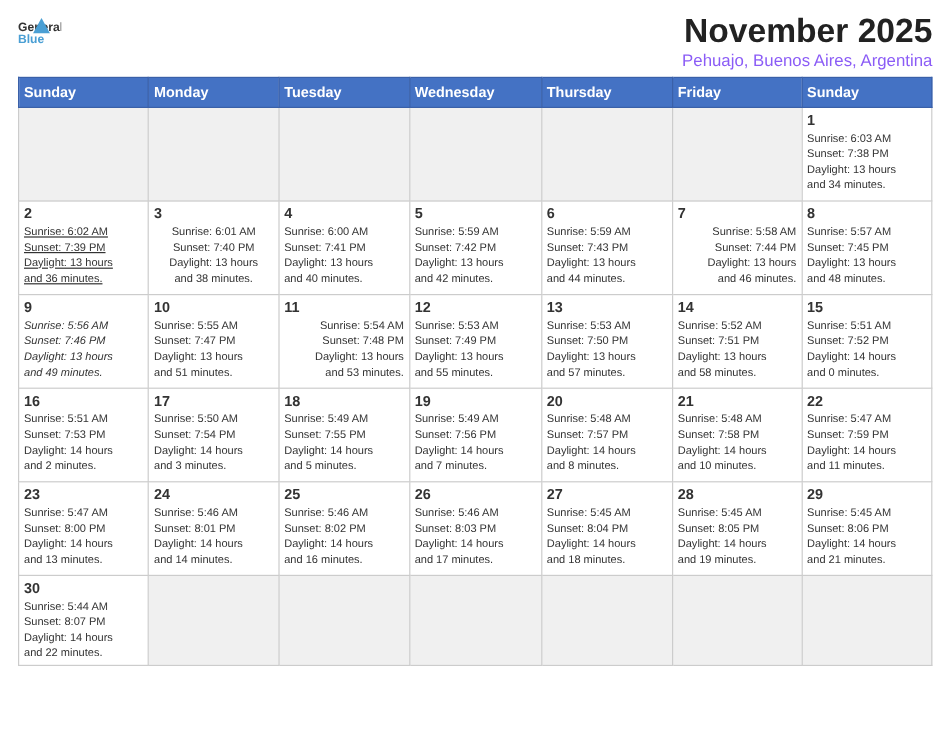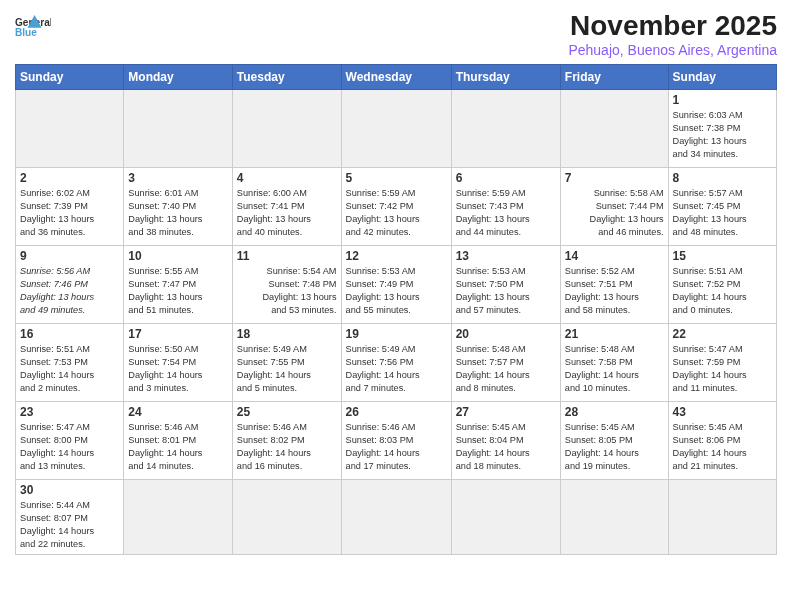--- a/index.html
+++ b/index.html
@@ -126,28 +126,28 @@
             <span class="day-num">1</span>
             <div class="day-info" style="white-space: pre-line;">Sunrise: 6:03 AM
 Sunset: 7:38 PM
 Daylight: 13 hours
 and 34 minutes.</div>
           </td>
         </tr>
         <tr>
           <td>
             <span class="day-num">2</span>
-            <div class="day-info" style="white-space: pre-line;">Sunrise: 6:02 AM
+            <div class="day-info" style="white-space: pre-line; text-decoration: underline;">Sunrise: 6:02 AM
 Sunset: 7:39 PM
 Daylight: 13 hours
 and 36 minutes.</div>
           </td>
           <td>
             <span class="day-num">3</span>
-            <div class="day-info" style="white-space: pre-line;">Sunrise: 6:01 AM
+            <div class="day-info" style="white-space: pre-line; text-align: center;">Sunrise: 6:01 AM
 Sunset: 7:40 PM
 Daylight: 13 hours
 and 38 minutes.</div>
           </td>
           <td>
             <span class="day-num">4</span>
             <div class="day-info" style="white-space: pre-line;">Sunrise: 6:00 AM
 Sunset: 7:41 PM
 Daylight: 13 hours
 and 40 minutes.</div>
@@ -320,21 +320,21 @@
 and 18 minutes.</div>
           </td>
           <td>
             <span class="day-num">28</span>
             <div class="day-info" style="white-space: pre-line;">Sunrise: 5:45 AM
 Sunset: 8:05 PM
 Daylight: 14 hours
 and 19 minutes.</div>
           </td>
           <td>
-            <span class="day-num">43</span>
+            <span class="day-num">29</span>
             <div class="day-info" style="white-space: pre-line;">Sunrise: 5:45 AM
 Sunset: 8:06 PM
 Daylight: 14 hours
 and 21 minutes.</div>
           </td>
         </tr>
         <tr class="last-row">
           <td>
             <span class="day-num">30</span>
             <div class="day-info" style="white-space: pre-line;">Sunrise: 5:44 AM

